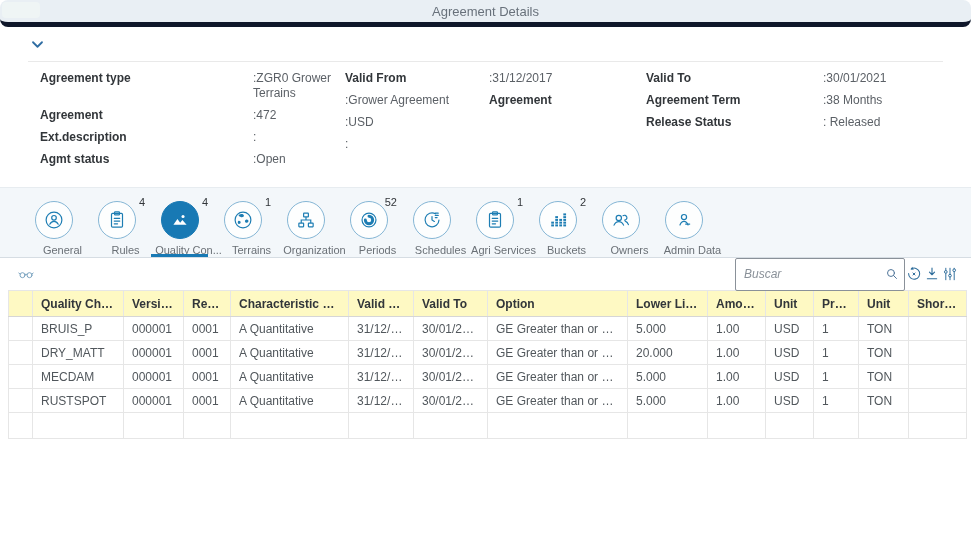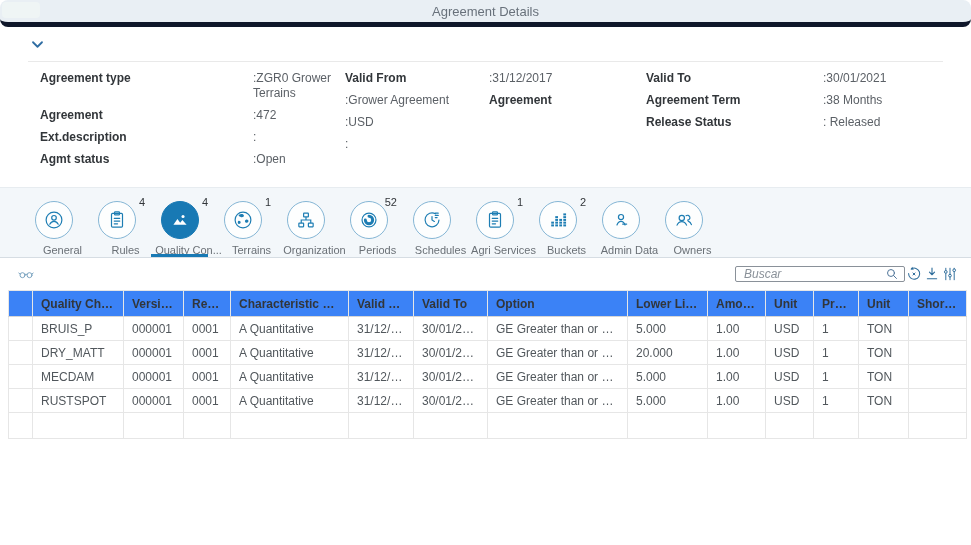--- a/index.html
+++ b/index.html
@@ -38,35 +38,35 @@
   .tab .badge { position: absolute; top: 8px; right: 3px; font-size: 11px; color: #32363a; }
   .tab .tlabel { margin-top: 5px; font-size: 11px; color: #6a7076; white-space: nowrap; margin-left: 18px; }
   .tab.selected::after { content: ""; position: absolute; left: 3px; right: 3px; bottom: 0;
     height: 3px; background: #1879b4; }
 
   
   .toolbar { height: 32px; display: flex; align-items: center; padding: 0 12px 0 16px; }
   .toolbar .spacer { flex: 1; }
   .tbicon { display: inline-flex; align-items: center; color: #2e6d9b; cursor: pointer; }
   .glasses { color: #7aa3c0; }
-  .search { width: 170px; height: 16px; border: 1px solid #8a9199; border-radius: 2px;
+  .search { width: 170px; height: 33px; border: 1px solid #8a9199; border-radius: 2px;
     display: flex; align-items: center; background: #fff; padding: 0 4px 0 8px; }
   .search input { flex: 1; border: none; outline: none; min-width: 0; font-size: 12px;
     font-family: "Liberation Sans", sans-serif; color: #32363a; background: transparent; }
   .search input::placeholder { font-style: italic; color: #8a9199; }
   .search .tbicon { color: #51769a; }
   .toolbar > .tbicon + .tbicon, .toolbar .search + .tbicon { margin-left: 0; }
   .after-search { margin-left: 20px; }
 
   
   .table-wrap { margin: 0 8px; }
   table { border-collapse: collapse; table-layout: fixed; width: 958px; font-size: 12px; }
   th, td { border: 1px solid #e6e6e6; padding: 0 8px; height: 24px; text-align: left;
     overflow: hidden; white-space: nowrap; text-overflow: ellipsis; color: #51575c; }
-  th { height: 26px; font-weight: bold; color: #32363a; background: #3b82f6;
+  th { height: 26px; font-weight: bold; color: #32363a; background: #fef9c3;
     border-bottom: 1px solid #d6d6d6; cursor: pointer; }
   tr.empty-row td { height: 26px; }
 </style>
 </head>
 <body>
 
 <div>
 
   <div class="titlebar">
     <span class="corner-tab"></span>
@@ -219,37 +219,37 @@
             <rect x="17.8" y="13.8" width="3" height="2.2"></rect>
             <rect x="17.8" y="16.8" width="3" height="2.2"></rect>
           </svg>
         </div>
         <span class="badge">2</span>
         <div class="tlabel">Buckets</div>
       </div>
       <div class="tab">
         <div class="circle">
           <svg viewBox="0 0 24 24" width="22" height="22" fill="none" stroke="currentColor" stroke-width="1.3" stroke-linecap="round">
-            <circle cx="12" cy="8.8" r="2.8"></circle>
-            <path d="M7.6 17.4c1-2.7 2.6-4 4.4-4s3.4 1.3 4.4 4"></path>
-            <path d="M13.8 16.4h4.4"></path>
-          </svg>
-        </div>
-        <div class="tlabel">Admin Data</div>
-      </div>
-      <div class="tab">
-        <div class="circle">
-          <svg viewBox="0 0 24 24" width="22" height="22" fill="none" stroke="currentColor" stroke-width="1.3" stroke-linecap="round">
             <circle cx="9.6" cy="9.8" r="2.9"></circle>
             <path d="M4.4 17.6c1.1-2.6 3-3.9 5.2-3.9s4.1 1.3 5.2 3.9"></path>
             <path d="M14.2 7.3a2.7 2.7 0 1 1 1.8 4.9"></path>
             <path d="M16.6 13.2c1.7.6 2.9 1.9 3.5 3.9"></path>
           </svg>
         </div>
         <div class="tlabel">Owners</div>
+      </div>
+      <div class="tab">
+        <div class="circle">
+          <svg viewBox="0 0 24 24" width="22" height="22" fill="none" stroke="currentColor" stroke-width="1.3" stroke-linecap="round">
+            <circle cx="12" cy="8.8" r="2.8"></circle>
+            <path d="M7.6 17.4c1-2.7 2.6-4 4.4-4s3.4 1.3 4.4 4"></path>
+            <path d="M13.8 16.4h4.4"></path>
+          </svg>
+        </div>
+        <div class="tlabel">Admin Data</div>
       </div>
     </div>
 
   <div class="toolbar">
     <span class="tbicon glasses">
       <svg viewBox="0 0 24 24" width="20" height="20" fill="none" stroke="currentColor" stroke-width="1.2" stroke-linecap="round">
           <circle cx="7.8" cy="13.4" r="3"></circle>
           <circle cx="16.2" cy="13.4" r="3"></circle>
           <path d="M10.8 12.5q1.2-1 2.4 0"></path>
           <path d="M4.9 12.1l-1.5-1.2M19.1 12.1l1.5-1.2"></path>

